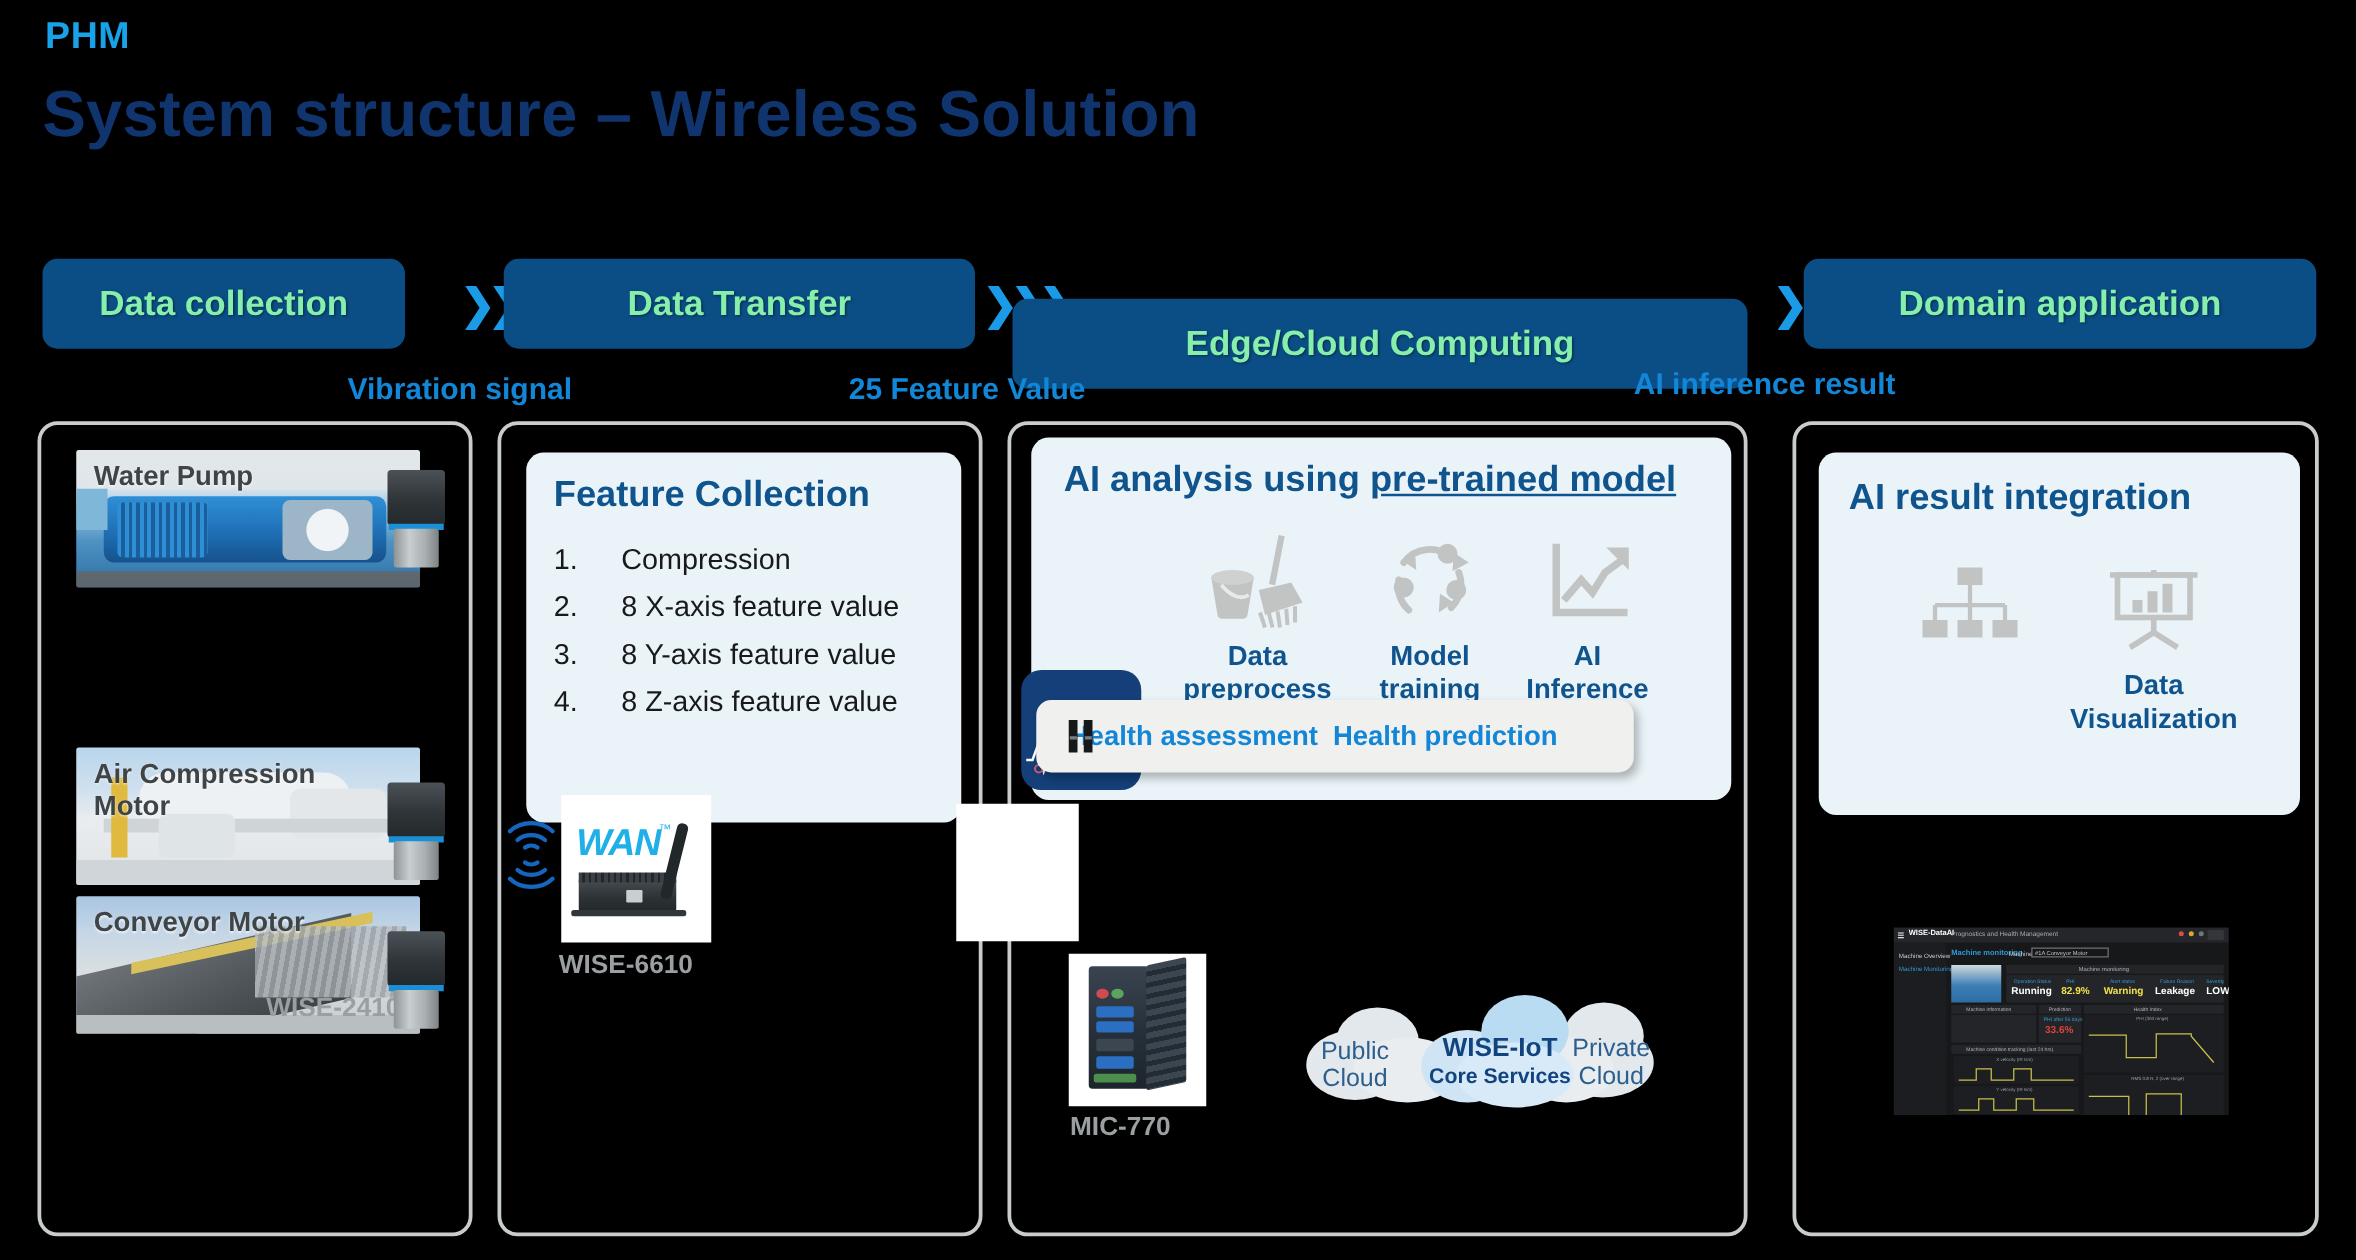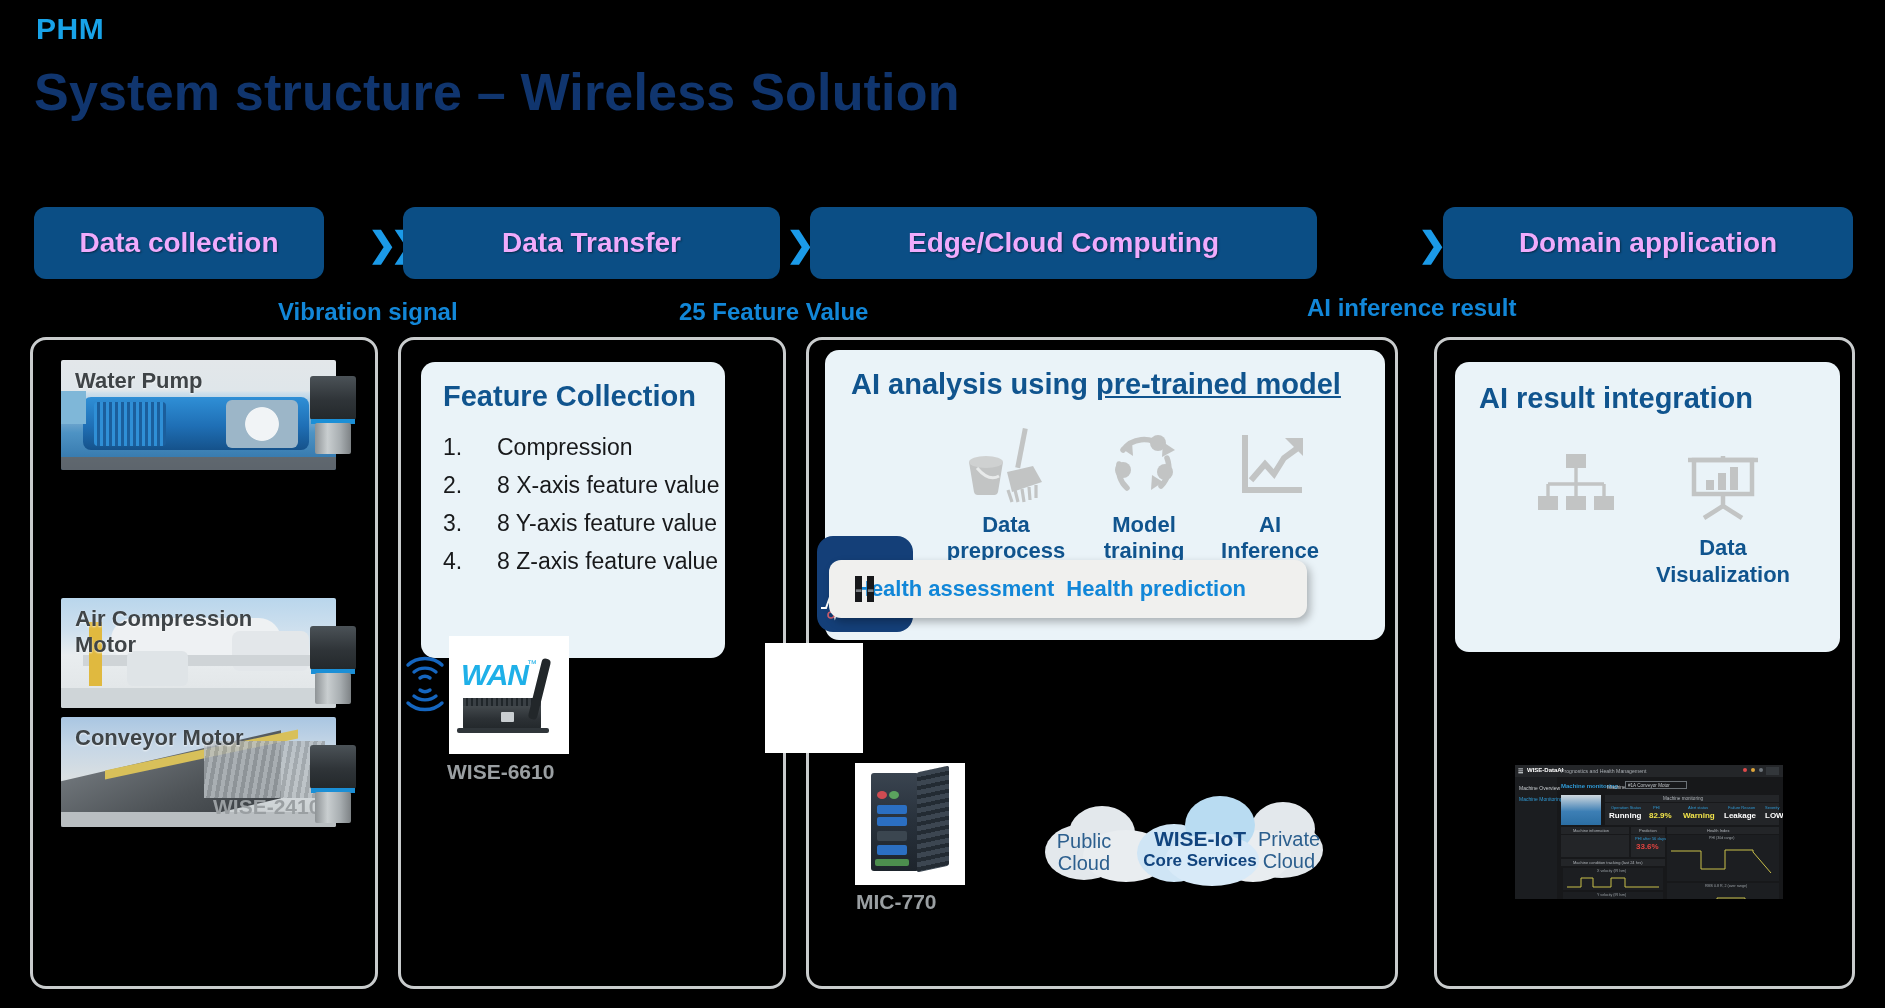--- a/index.html
+++ b/index.html
@@ -21,21 +21,21 @@
     position: absolute; left: 34px; top: 62px;
     font-size: 52px; font-weight: bold; color: #10356e;
     letter-spacing: .2px;
   }
 
   
   .stagebar {
     position: absolute; top: 207px; height: 72px;
     background: #0b4e85; border-radius: 12px;
     display: flex; align-items: center; justify-content: center;
-    color: #f0abfc; font-size: 28px; font-weight: bold;
+    color: #86efac; font-size: 28px; font-weight: bold;
     text-shadow: 1px 1px 2px rgba(0,0,0,.45);
   }
   .chev {
     position: absolute; top: 228px; height: 34px;
     color: #1b9ae8; font-size: 34px; font-weight: bold;
     letter-spacing: -6px; line-height: 32px;
   }
   .flowlabel {
     position: absolute; color: #1287d8;
     font-size: 24px; font-weight: bold; white-space: nowrap;
@@ -152,21 +152,21 @@
   <div class="stagebar" style="left:34px;  width:290px;">
     <span>Data collection</span>
   </div>
   <div class="chev" style="left:368px;">❯❯❯</div>
 
   <div class="stagebar" style="left:403px; width:377px;">
     <span>Data Transfer</span>
   </div>
   <div class="chev" style="left:786px;">❯❯❯</div>
 
-  <div class="stagebar" style="left:810px; width:507px;">
+  <div class="stagebar" style="left:810px; width:588px;margin-top:32px;">
     <span>Edge/Cloud Computing</span>
   </div>
   <div class="chev" style="left:1418px;">❯❯❯</div>
 
   <div class="stagebar" style="left:1443px; width:410px;">
     <span>Domain application</span>
   </div>
 
   <div class="flowlabel" style="left:278px; top:298px;">Vibration signal</div>
   <div class="flowlabel" style="left:679px; top:298px;">25 Feature Value</div>
@@ -230,21 +230,21 @@
           <div class="ring"></div>
           <div class="base"></div>
       </div>
     </div>
 
     <div class="devlabel" style="left:180px; top:455px; font-size:21px;">WISE-2410</div>
   </div>
 
   <div class="panel" style="left:398px; top:337px; width:388px; height:652px;">
 
-    <div class="card" style="left:20px; top:22px; width:304px; height:296px;">
+    <div class="card" style="left:20px; top:22px; width:348px; height:296px;">
       <div class="card-title" style="left:22px; top:18px; font-size:29px;">Feature Collection</div>
 
       <div class="flist" style="left:22px; top:66px; width:310px;">
         <div class="frow">
           <span class="fnum">1.</span>
           <span>Compression</span>
         </div>
         <div class="frow">
           <span class="fnum">2.</span>
           <span>8 X-axis feature value</span>
@@ -459,21 +459,21 @@
             </g>
           </svg>
         </div>
         <div class="reslabel">
           <div>Data</div>
           <div>Visualization</div>
         </div>
       </div>
     </div>
 
-    <div class="dash" style="left:78px; top:425px; width:268px; height:134px;">
+    <div class="dash" style="left:78px; top:402px; width:268px; height:150px;">
       <div class="dash-top"></div>
       <div style="position:absolute;left:3px;top:2px;font-size:6px;color:#dfe3e6;font-weight:bold;">☰</div>
       <div style="position:absolute;left:12px;top:2px;font-size:6px;color:#ffffff;font-weight:bold;">WISE-DataAI</div>
       <div style="position:absolute;left:46px;top:2.5px;font-size:5.2px;color:#a8adb2;">Prognostics and Health Management</div>
       <div style="position:absolute;right:36px;top:3px;width:4px;height:4px;border-radius:50%;background:#e04a4a;"></div>
       <div style="position:absolute;right:28px;top:3px;width:4px;height:4px;border-radius:50%;background:#e0a63a;"></div>
       <div style="position:absolute;right:20px;top:3px;width:4px;height:4px;border-radius:50%;background:#6f767c;"></div>
       <div style="position:absolute;right:4px;top:2px;width:13px;height:8px;background:#33373b;"></div>
 
       <div style="position:absolute;left:0;top:12px;width:42px;bottom:0;background:#1b1d20;"></div>

